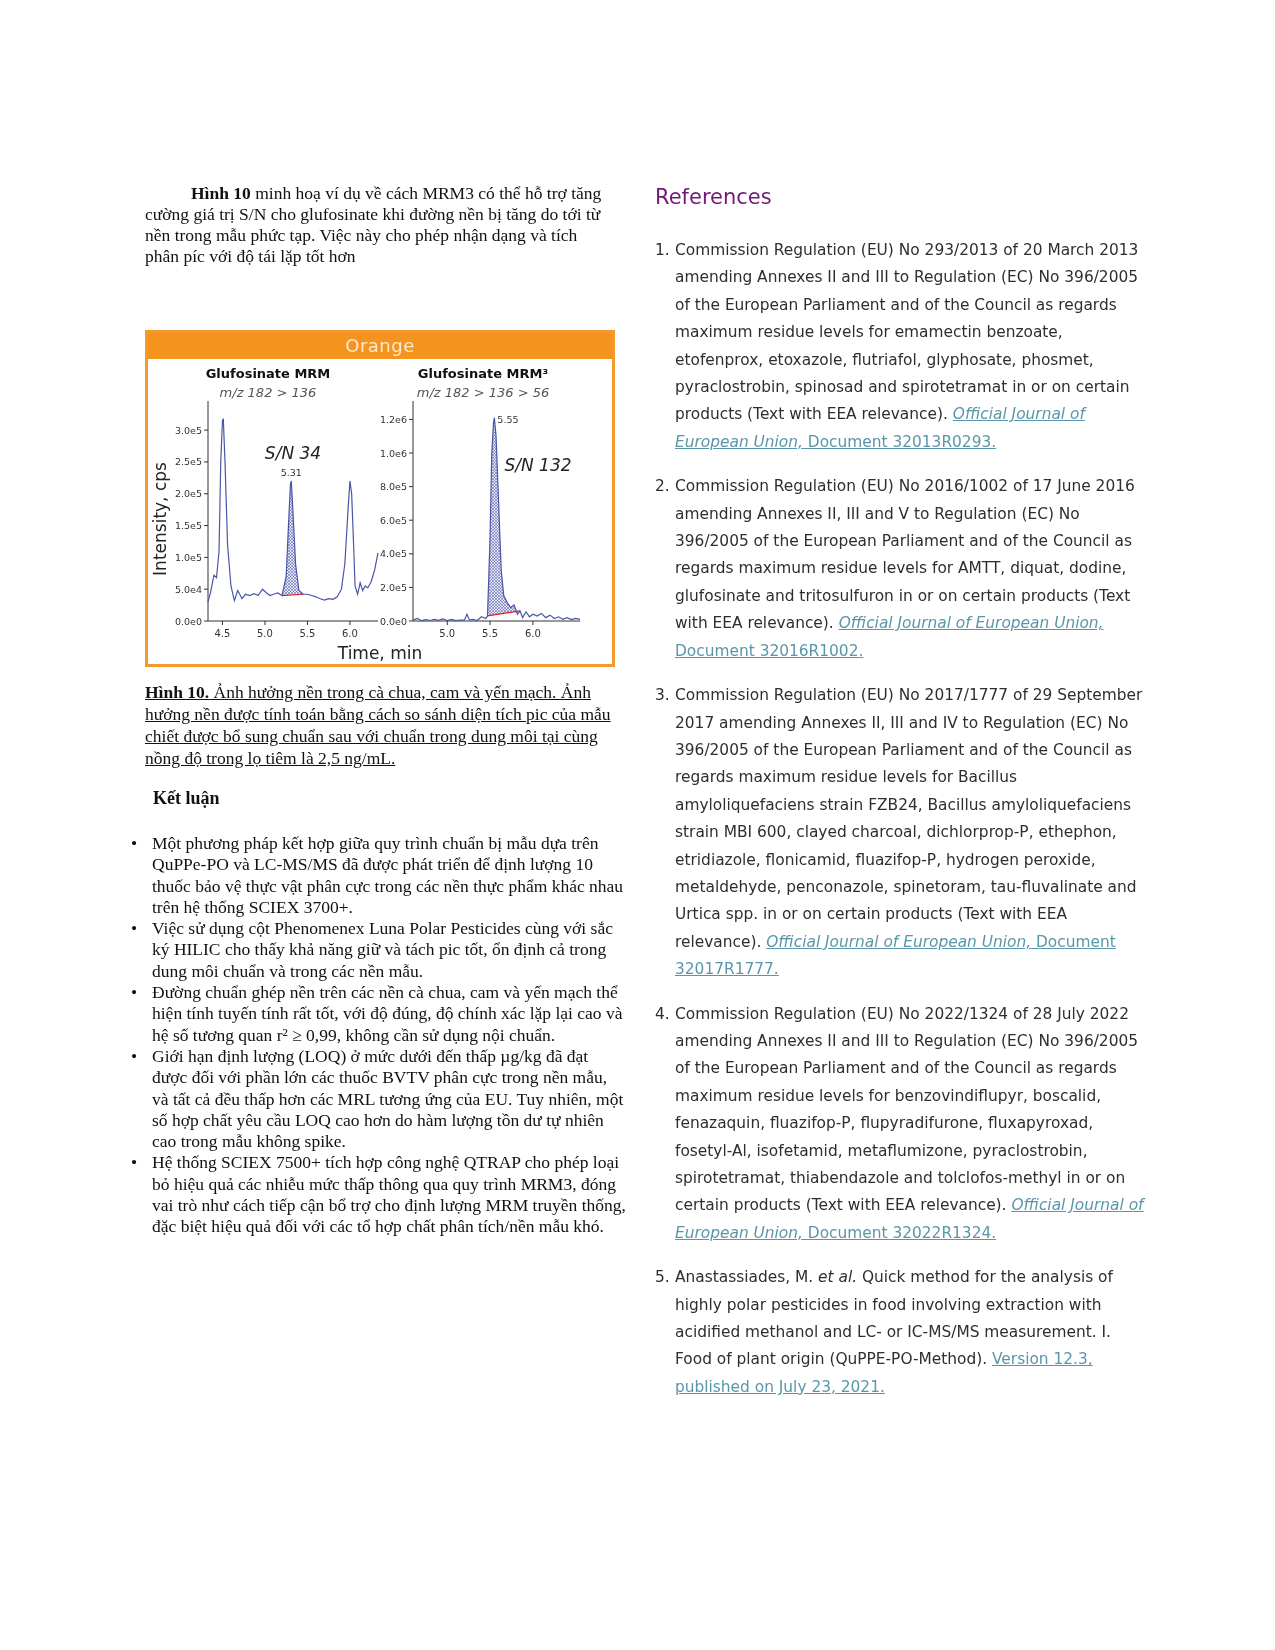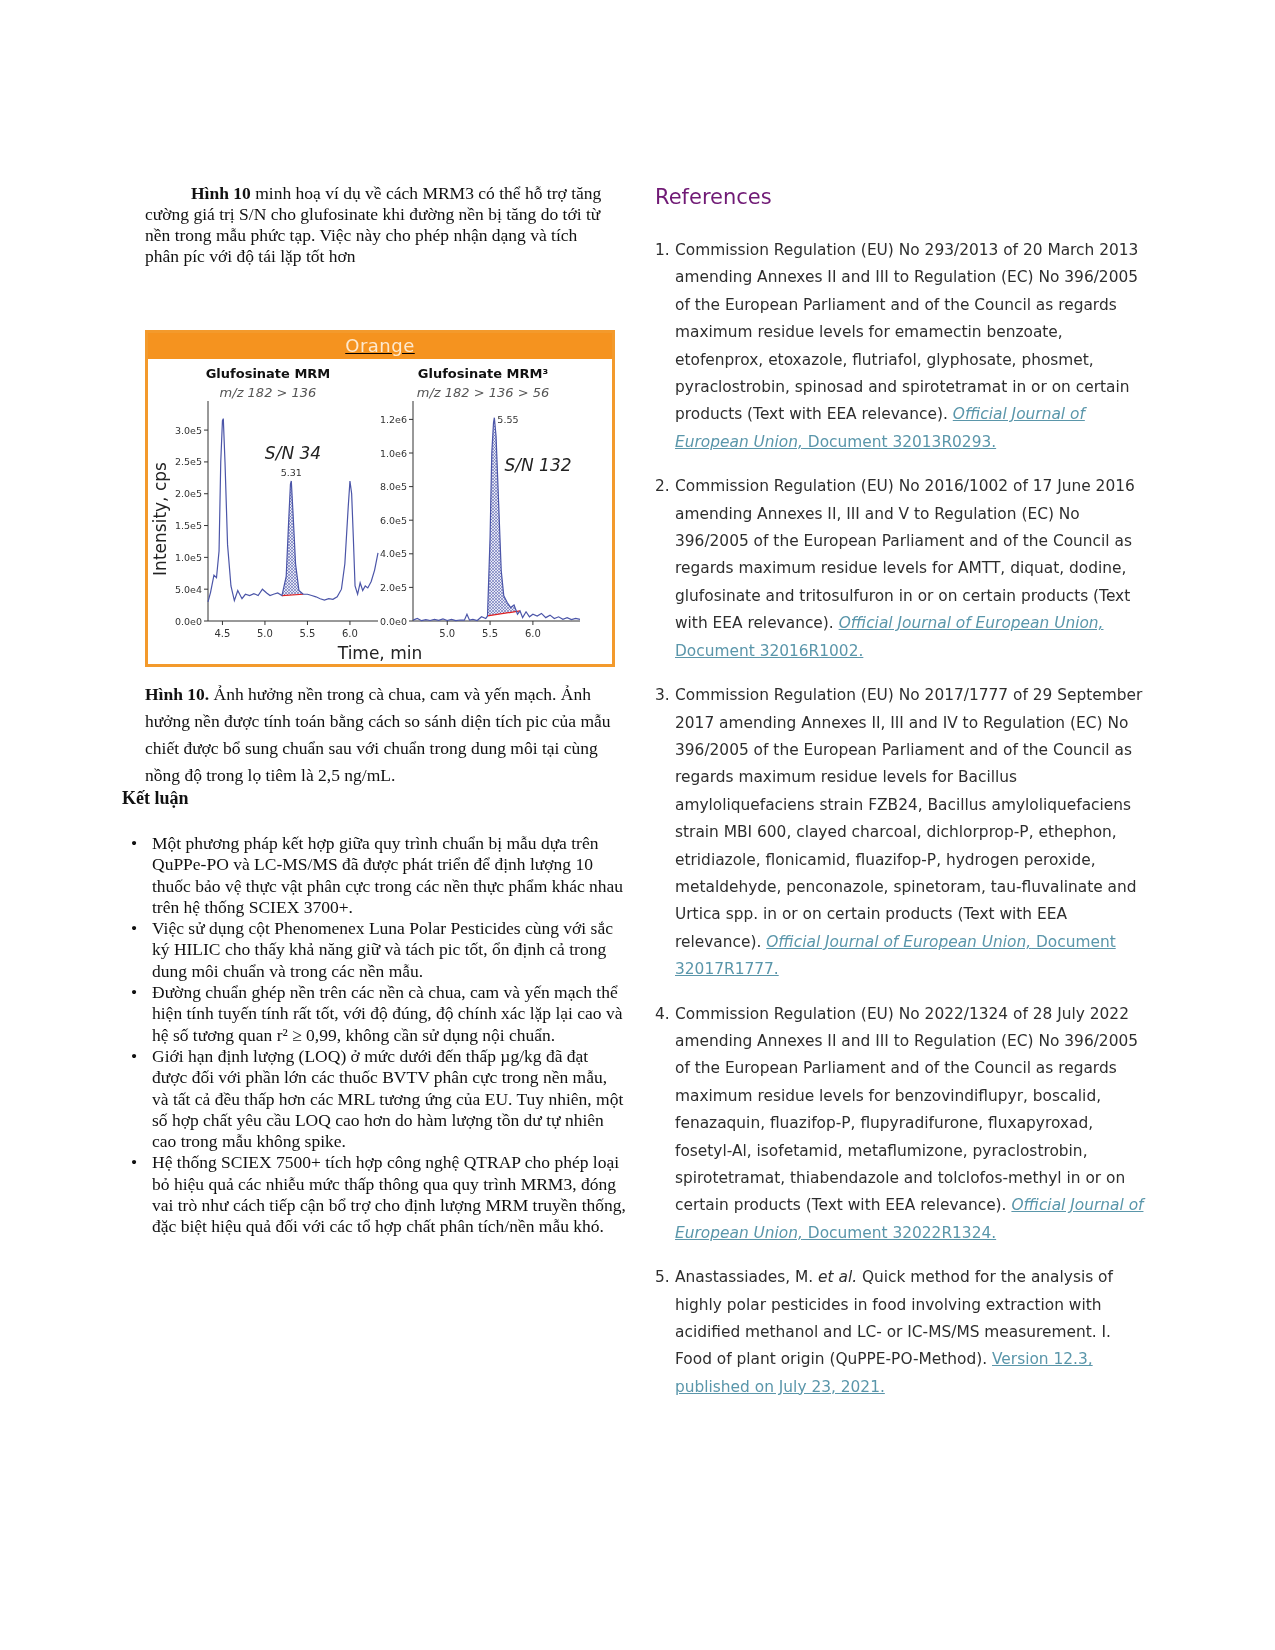--- a/index.html
+++ b/index.html
@@ -1,26 +1,26 @@
 <!DOCTYPE html>
 <html><head>
 <meta charset="utf-8">
 <style>
   html, body { margin: 0; padding: 0; background: #ffffff; }
   body { width: 1275px; height: 1650px; position: relative; overflow: hidden; }
-  .serif { font-family: "Liberation Serif", "DejaVu Serif", serif; color: #111; }
+  .serif { font-family: "Liberation Serif", "DejaVu Serif", serif; color: #111; margin-left: 31px; }
 
   #intro { position: absolute; left: 145px; top: 183px; width: 465px; font-size: 17.5px; line-height: 21px; }
   #intro b { font-weight: bold; margin-left: 46px; }
 
-  #figure { position: absolute; left: 145px; top: 330px; width: 470px; height: 337px; border: 3px solid #f39a2c; box-sizing: border-box; background: #fff; text-decoration: underline; }
+  #figure { position: absolute; left: 145px; top: 330px; width: 470px; height: 337px; border: 3px solid #f39a2c; box-sizing: border-box; background: #fff; }
   #figure-header { background: #f5931f; color: #fde9cf; text-align: center; font-size: 18px; height: 26px; line-height: 26px; font-family: "DejaVu Sans", sans-serif; letter-spacing: 0.5px; }
   #figure svg { position: absolute; left: 0; top: 26px; }
 
-  #caption { position: absolute; left: 145px; top: 681px; width: 470px; font-size: 17.5px; line-height: 27px; }
+  #caption { position: absolute; left: 145px; top: 681px; width: 470px; font-size: 17.5px; line-height: 22px; text-decoration: underline; }
   #conclusion-title { position: absolute; left: 122px; top: 788px; font-size: 18px; font-weight: bold; }
   #bullets { position: absolute; left: 122px; top: 833px; width: 505px; margin: 0; padding: 0; list-style: none; font-size: 17.5px; line-height: 21.3px; }
   #bullets li { position: relative; padding-left: 30px; margin: 0; }
   #bullets li .dot { position: absolute; left: 9px; top: 0; }
 
   #refs-title { position: absolute; left: 655px; top: 185px; font-size: 21px; color: #701a75; font-family: "DejaVu Sans", sans-serif; }
   #refs { position: absolute; left: 655px; top: 237px; width: 490px; margin: 0; padding: 0; list-style: none; font-family: "DejaVu Sans", sans-serif; font-size: 15.4px; line-height: 27.4px; color: #2e2e2e; }
   #refs li { position: relative; padding-left: 20px; margin-bottom: 17px; }
   #refs li .num { position: absolute; left: 0; top: 0; }
   #refs a { color: #5a96aa; text-decoration: underline; }

